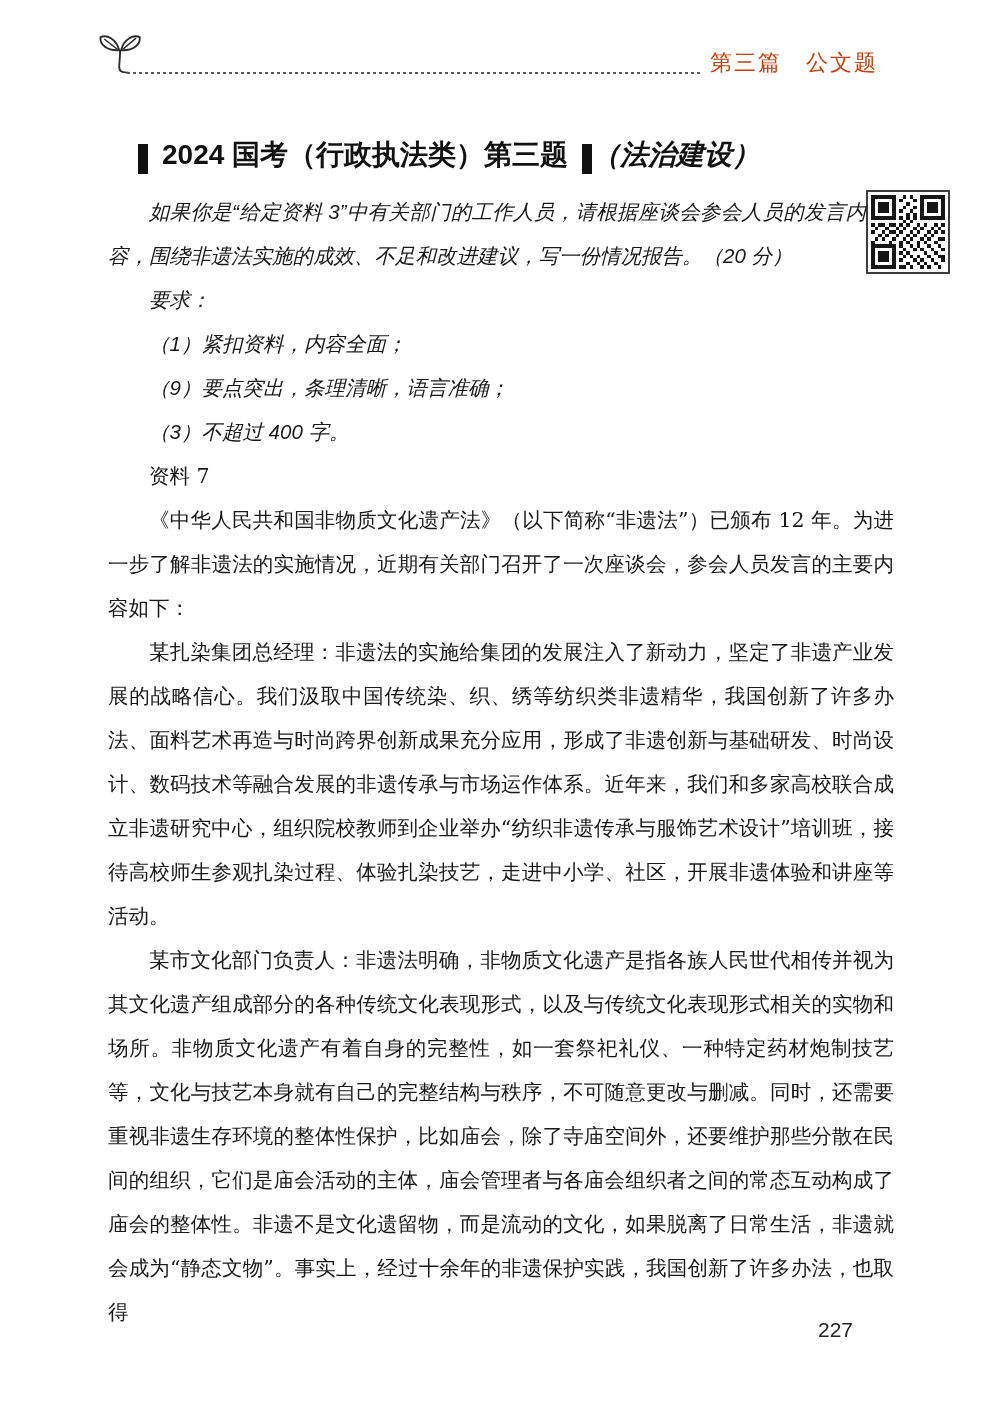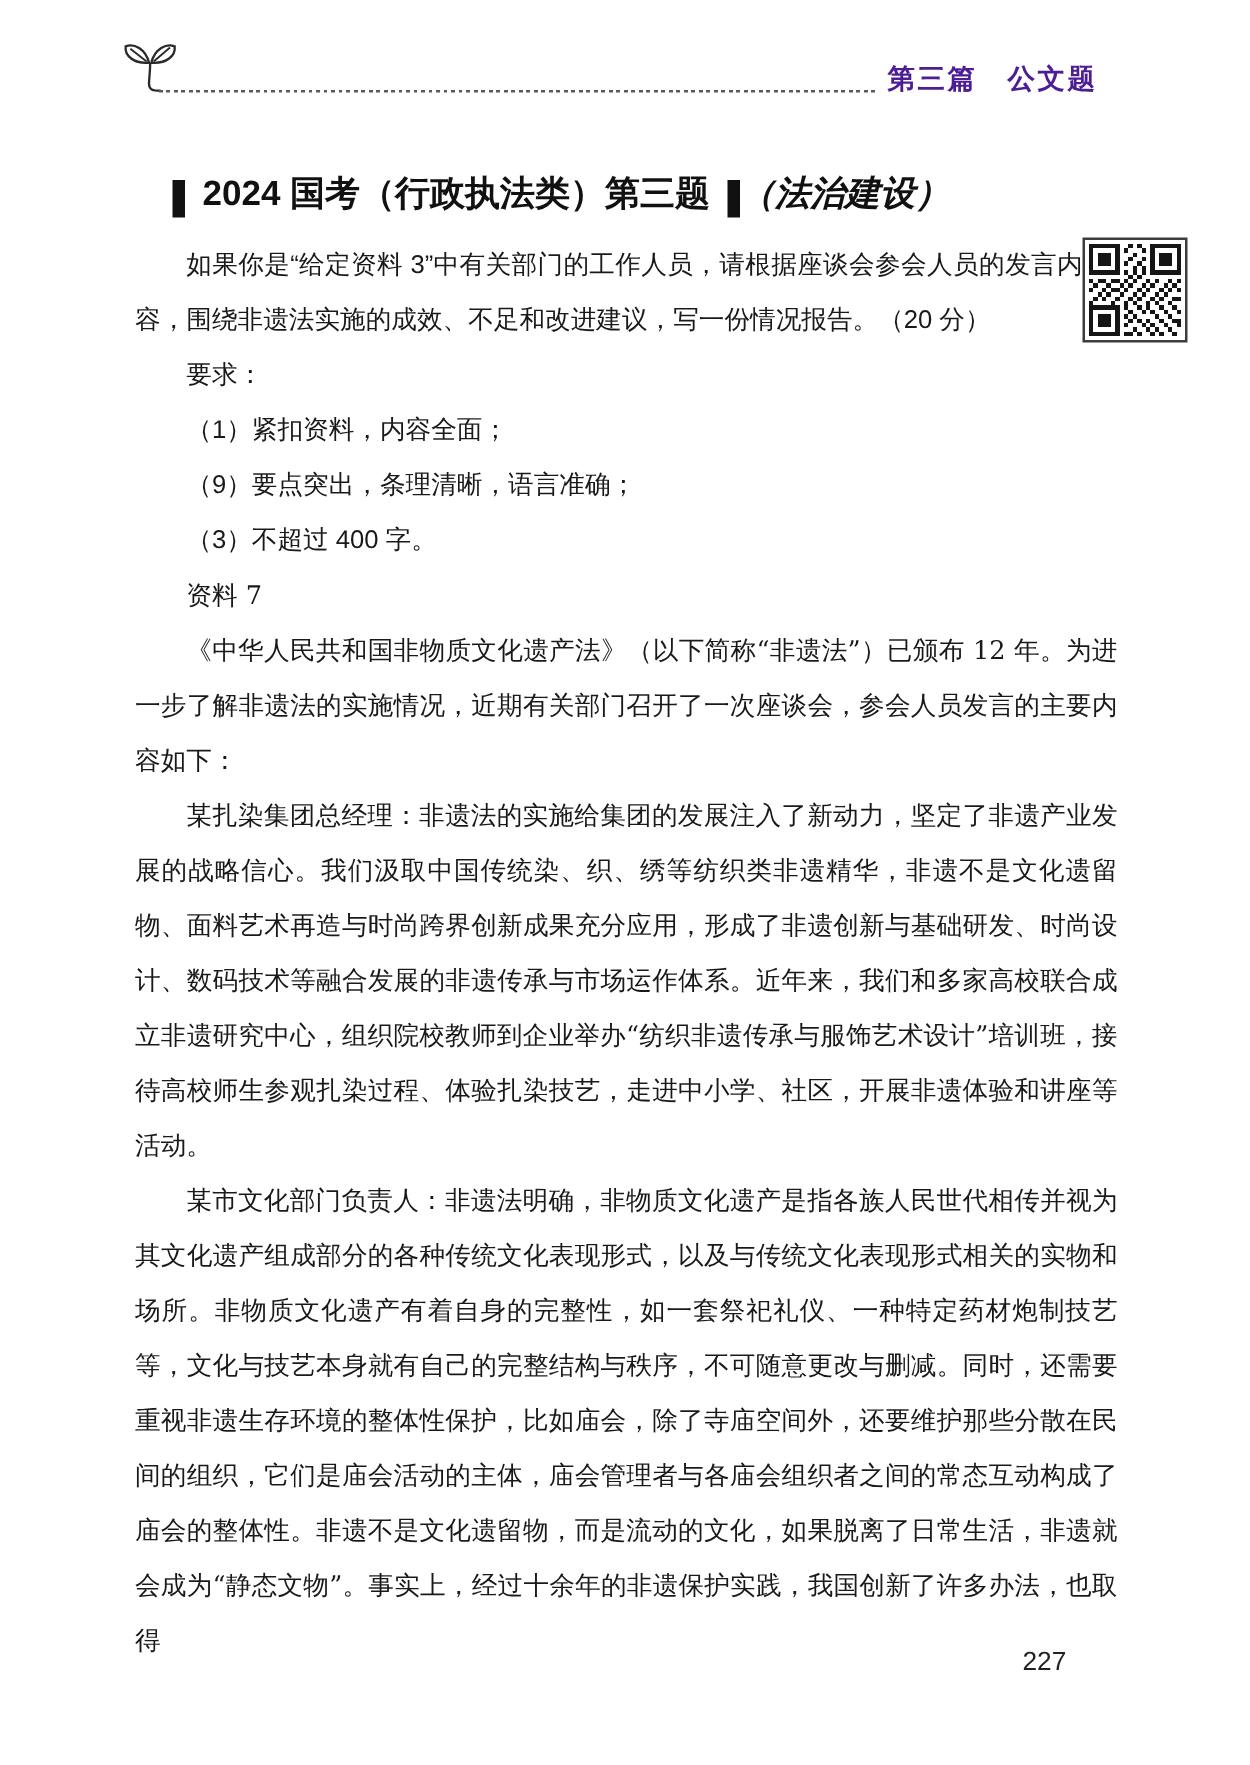--- a/index.html
+++ b/index.html
@@ -7,22 +7,22 @@
     width:1000px;height:1412px;background:#ffffff;position:relative;
     font-family:"Liberation Sans",sans-serif;color:#1c1c1c;overflow:hidden;
   }
   
   .sprout{position:absolute;left:94px;top:28px;}
   .header-line{
     position:absolute;left:127px;top:72px;width:575px;height:2px;
     background:repeating-linear-gradient(90deg,#5a5a5a 0 3px,transparent 3px 6px);
   }
   .header-title{
-    position:absolute;left:710px;top:48px;font-size:22px;font-weight:bold;
-    letter-spacing:2px;color:#4c1d95;text-align:center;
+    position:absolute;left:710px;top:48px;font-size:22px;font-weight:normal;
+    letter-spacing:2px;color:#c2410c;text-align:center;
   }
   
   .main-title{
     position:absolute;left:138px;top:136px;display:flex;align-items:flex-end;
     font-size:28px;font-weight:bold;color:#111;white-space:nowrap;
   }
   .bar{width:10px;height:30px;background:#111;display:inline-block;}
   .main-title .t1{margin:0 14px 0 14px;}
   .main-title .t2{font-style:italic;}
   
@@ -30,21 +30,21 @@
     position:absolute;left:866px;top:190px;width:84px;height:84px;
     border:2px solid #3c3c3c;box-sizing:border-box;padding:3px;background:#fff;
   }
   .qr svg{width:100%;height:100%;display:block;}
   
   .content{
     position:absolute;left:108px;top:190px;width:786px;
     font-size:20.5px;line-height:44px;text-align:justify;color:#191919;
   }
   .content p{margin:0;text-indent:2em;}
-  .q{font-family:"Liberation Sans",sans-serif;}
+  .q{font-family:"Liberation Sans",sans-serif;font-style:italic;}
   .q-intro{padding-right:28px;}
   .mat{font-family:"DejaVu Serif",serif;}
   
   .page-num{
     position:absolute;left:818px;top:1318px;font-size:21px;color:#222;
     font-family:"Liberation Sans",sans-serif;
   }
 </style>
 </head>
 <body>
@@ -90,17 +90,17 @@
 </div>
 
 <div class="content">
   <p class="q q-intro">如果你是“给定资料 3”中有关部门的工作人员，请根据座谈会参会人员的发言内容，围绕非遗法实施的成效、不足和改进建议，写一份情况报告。（20 分）</p>
   <p class="q">要求：</p>
   <p class="q">（1）紧扣资料，内容全面；</p>
   <p class="q">（9）要点突出，条理清晰，语言准确；</p>
   <p class="q">（3）不超过 400 字。</p>
   <p class="mat">资料 7</p>
   <p class="mat">《中华人民共和国非物质文化遗产法》（以下简称“非遗法”）已颁布 12 年。为进一步了解非遗法的实施情况，近期有关部门召开了一次座谈会，参会人员发言的主要内容如下：</p>
-  <p class="mat">某扎染集团总经理：非遗法的实施给集团的发展注入了新动力，坚定了非遗产业发展的战略信心。我们汲取中国传统染、织、绣等纺织类非遗精华，非遗不是文化遗留物、面料艺术再造与时尚跨界创新成果充分应用，形成了非遗创新与基础研发、时尚设计、数码技术等融合发展的非遗传承与市场运作体系。近年来，我们和多家高校联合成立非遗研究中心，组织院校教师到企业举办“纺织非遗传承与服饰艺术设计”培训班，接待高校师生参观扎染过程、体验扎染技艺，走进中小学、社区，开展非遗体验和讲座等活动。</p>
+  <p class="mat">某扎染集团总经理：非遗法的实施给集团的发展注入了新动力，坚定了非遗产业发展的战略信心。我们汲取中国传统染、织、绣等纺织类非遗精华，我国创新了许多办法、面料艺术再造与时尚跨界创新成果充分应用，形成了非遗创新与基础研发、时尚设计、数码技术等融合发展的非遗传承与市场运作体系。近年来，我们和多家高校联合成立非遗研究中心，组织院校教师到企业举办“纺织非遗传承与服饰艺术设计”培训班，接待高校师生参观扎染过程、体验扎染技艺，走进中小学、社区，开展非遗体验和讲座等活动。</p>
   <p class="mat">某市文化部门负责人：非遗法明确，非物质文化遗产是指各族人民世代相传并视为其文化遗产组成部分的各种传统文化表现形式，以及与传统文化表现形式相关的实物和场所。非物质文化遗产有着自身的完整性，如一套祭祀礼仪、一种特定药材炮制技艺等，文化与技艺本身就有自己的完整结构与秩序，不可随意更改与删减。同时，还需要重视非遗生存环境的整体性保护，比如庙会，除了寺庙空间外，还要维护那些分散在民间的组织，它们是庙会活动的主体，庙会管理者与各庙会组织者之间的常态互动构成了庙会的整体性。非遗不是文化遗留物，而是流动的文化，如果脱离了日常生活，非遗就会成为“静态文物”。事实上，经过十余年的非遗保护实践，我国创新了许多办法，也取得</p>
 </div>
 
 <div class="page-num">227</div>
 
 </body></html>

